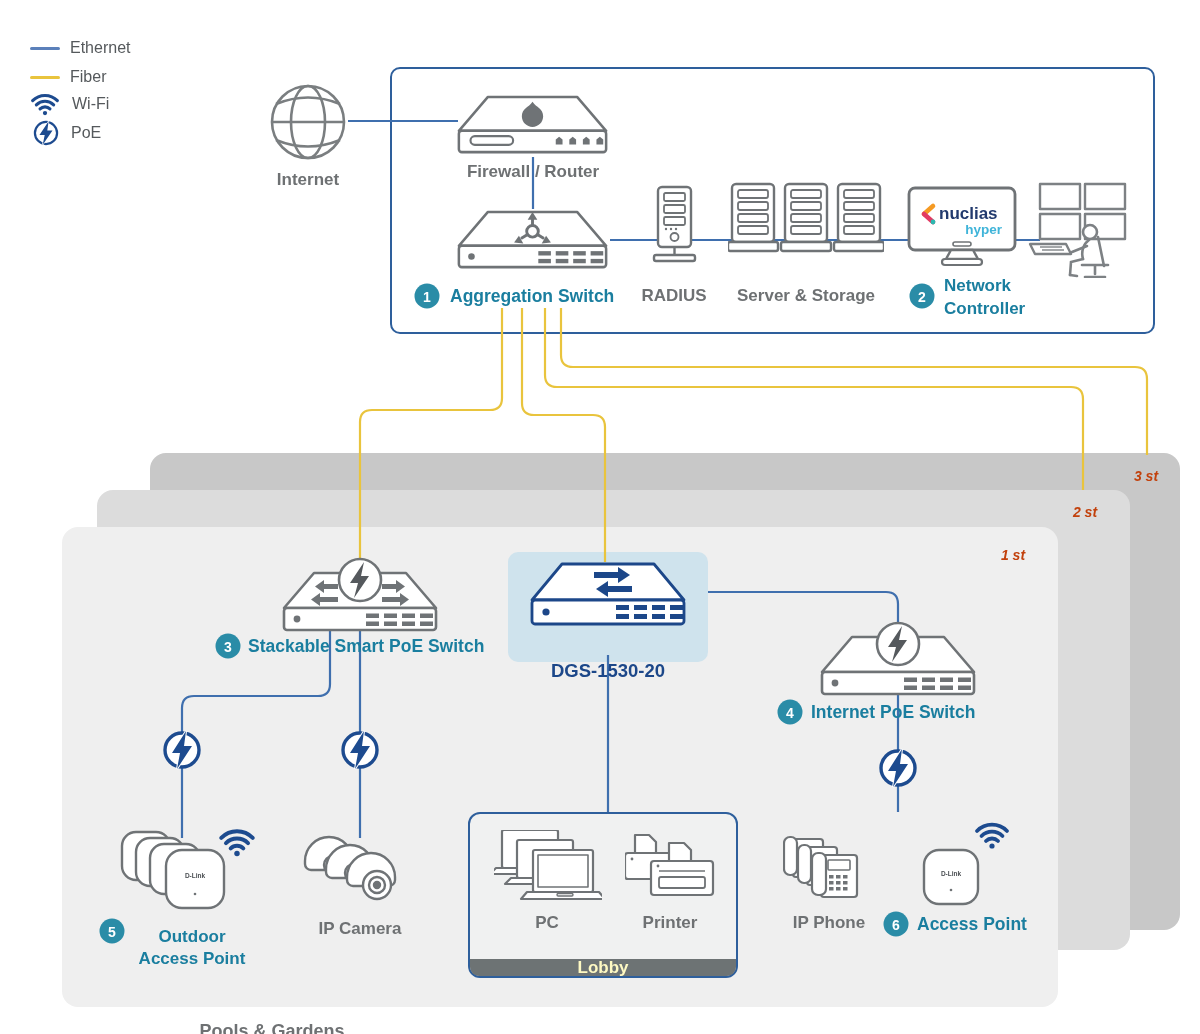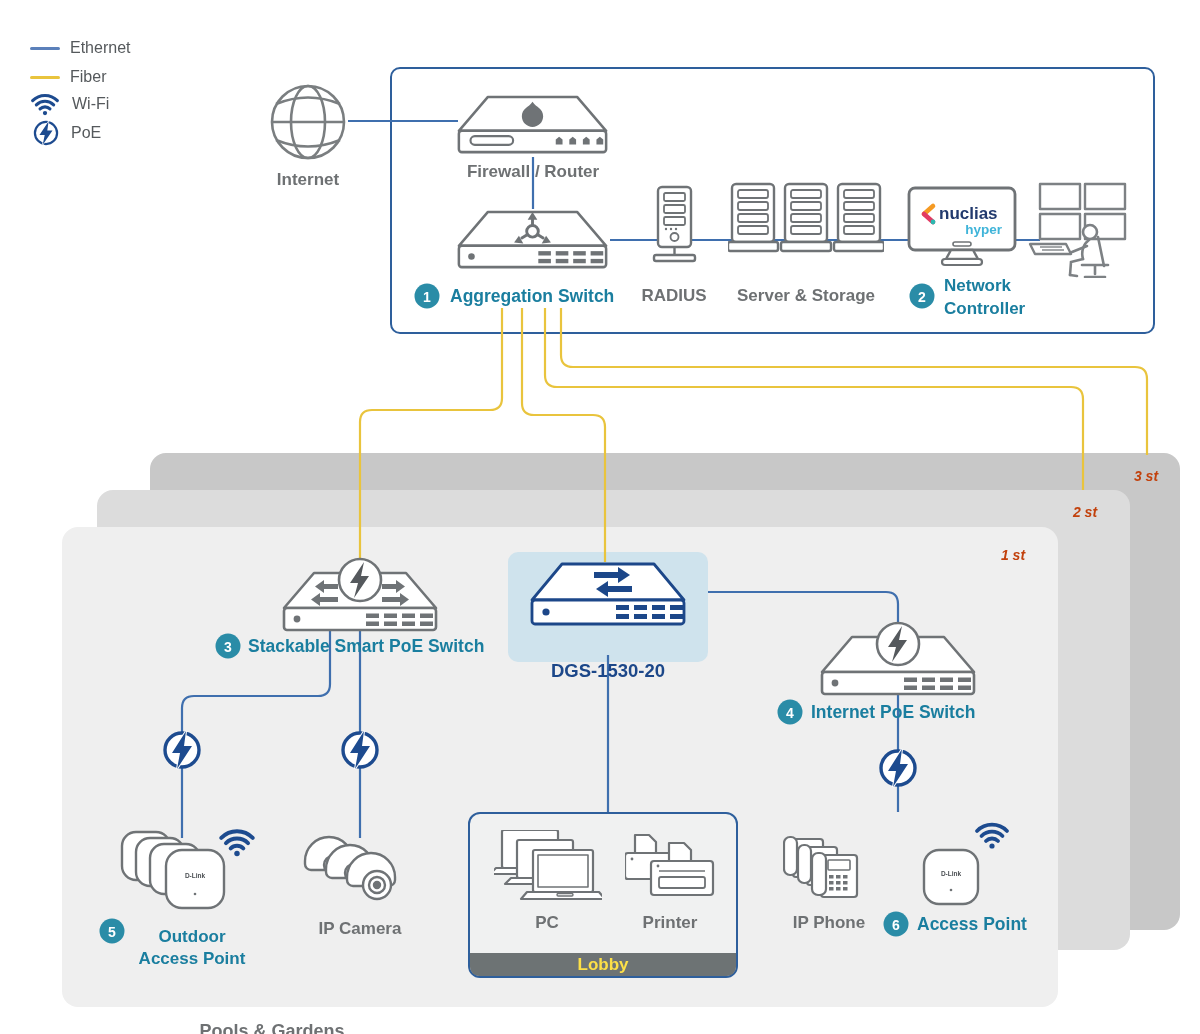--- a/index.html
+++ b/index.html
@@ -12,22 +12,22 @@
   .navy{color:#1c4789;}
   .badge{position:absolute;width:25px;height:25px;border-radius:50%;background:#2a8ca7;
          color:#fff;font-size:14px;font-weight:700;display:flex;align-items:center;
          justify-content:center;transform:translate(-50%,-50%);}
   .floor{position:absolute;border-radius:16px;}
   .floor-lbl{position:absolute;font-weight:700;color:#c2410c;font-size:14px;transform:translateX(-50%);font-style:italic;}
   .nmbox{position:absolute;left:390px;top:67px;width:765px;height:267px;background:#fff;
          border:2.2px solid #2e5f9c;border-radius:10px;box-sizing:border-box;}
   .zone{position:absolute;width:270px;height:166px;background:#f0f1f1;border:2px solid #2e5f9c;
         border-radius:12px;box-sizing:border-box;}
-  .zoneband{position:absolute;left:0;bottom:0;width:100%;height:23px;background:#6d7374;
-            border-radius:0 0 9px 9px;color:#fde047;font-weight:700;font-size:17px;
+  .zoneband{position:absolute;left:0;bottom:0;width:100%;height:17px;background:#6d7374;
+            border-radius:0 0 9px 9px;color:#fef9c3;font-weight:700;font-size:17px;
             display:flex;align-items:center;justify-content:center;}
   .dgsbox{position:absolute;left:508px;top:552px;width:200px;height:110px;background:#cfe3ed;border-radius:10px;}
   .legend-row{position:absolute;display:flex;align-items:center;gap:10px;}
   .legend-txt{font-weight:400;color:#55595c;font-size:16px;}
   .swatch{width:30px;height:3px;border-radius:2px;}
   svg{display:block;}
 </style>
 </head>
 <body>
 

